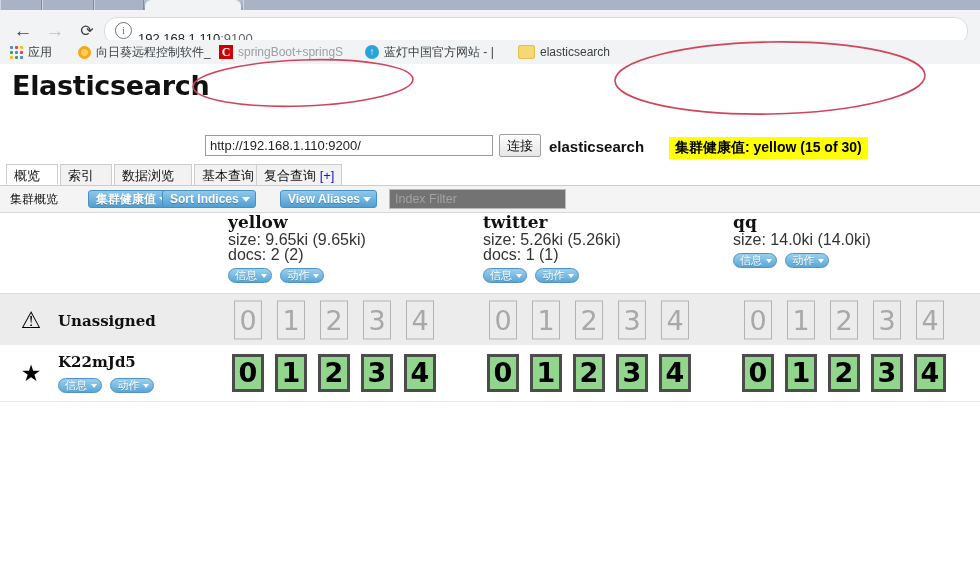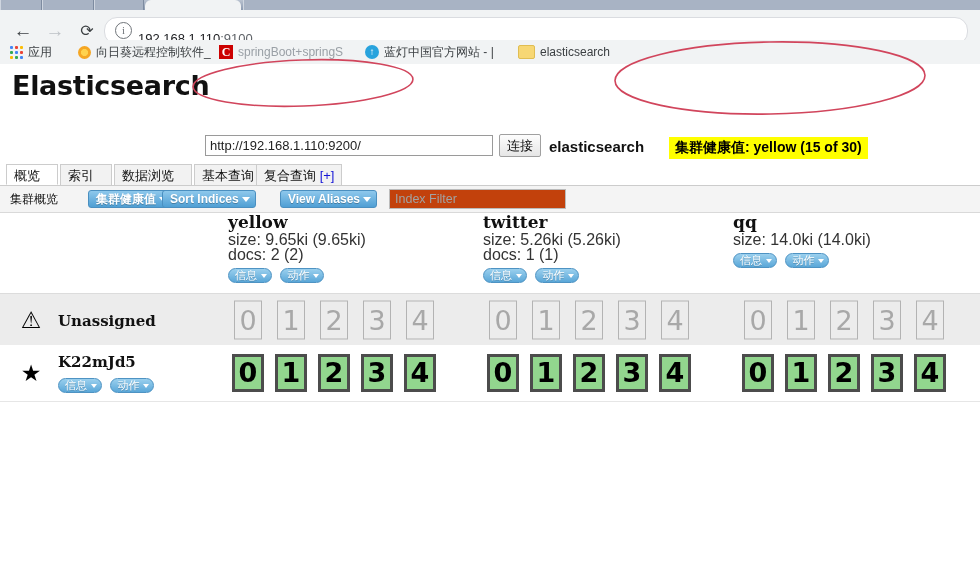--- a/index.html
+++ b/index.html
@@ -78,21 +78,21 @@
   .es-toolbar{position:absolute;left:0;top:122px;width:980px;height:26px;
     background:#f4f4f4;border-bottom:1px solid #d9d9d9;}
   .tb-label{position:absolute;left:10px;top:5px;font-size:12px;font-weight:normal;color:#111;}
   .btn-blue{position:absolute;top:4px;height:18px;box-sizing:border-box;
     background:linear-gradient(#8ec8ec,#4f9fd4);border:1px solid #4a8fc0;border-radius:3px;
     color:#ffffff;font-size:12px;font-weight:bold;line-height:16px;padding:0 16px 0 7px;
     white-space:nowrap;cursor:pointer;text-shadow:0 1px 0 rgba(0,0,0,.25);}
   .btn-blue .caret{position:absolute;right:5px;top:6px;width:0;height:0;
     border-left:4px solid transparent;border-right:4px solid transparent;border-top:5px solid #ffffff;}
   .idx-filter{position:absolute;left:389px;top:3px;width:177px;height:20px;box-sizing:border-box;
-    background:#c2410c;border:1px solid #bbbbbb;font-size:12.5px;color:#222;padding:0 5px;
+    background:#737373;border:1px solid #bbbbbb;font-size:12.5px;color:#222;padding:0 5px;
     font-family:"Liberation Sans",sans-serif;}
   .idx-filter::placeholder{color:#a2a2a2;}
 
   
   .grid{position:absolute;left:0;top:148px;width:980px;}
   .idx-head{position:absolute;top:0;width:230px;}
   .idx-name{font-size:17px;font-weight:bold;color:#111;line-height:20px;
     font-family:"DejaVu Serif","Liberation Serif",serif;}
   .idx-meta{font-size:16px;color:#333;line-height:15px;}
   .pillrow{margin-top:3px;}

